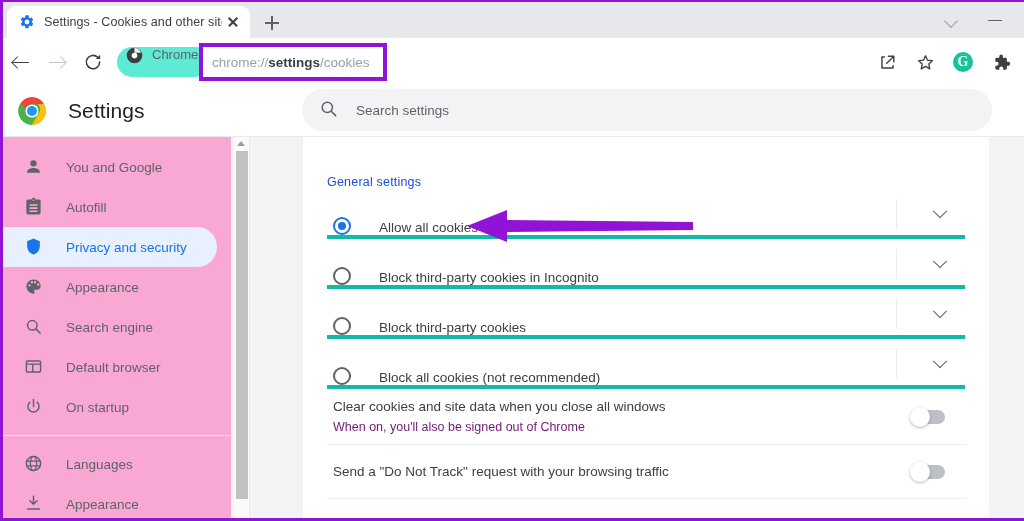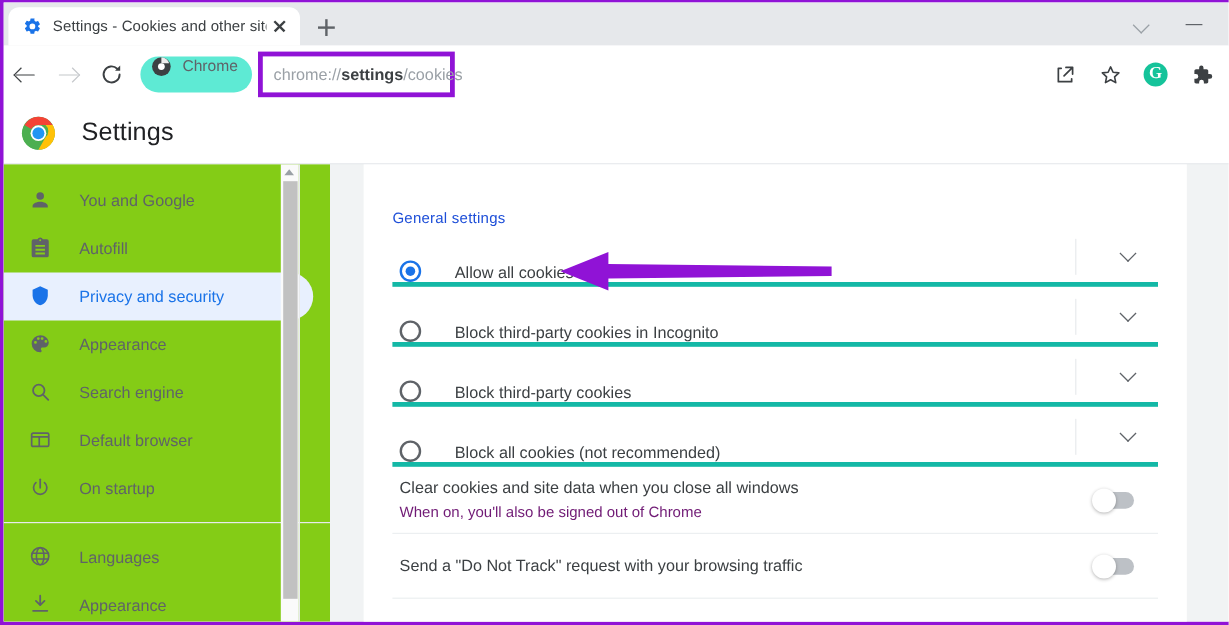--- a/index.html
+++ b/index.html
@@ -79,21 +79,21 @@
     transform: rotate(45deg);
   }
   .nav-reload svg { position: absolute; left: 8px; top: 8px; }
   .chrome-chip {
     height: 30px; margin-left: 6px; padding: 0 12px 0 9px; border-radius: 15px;
     background: #5eead4; display: flex; align-items: flex-start; flex: none;
   }
   .chip-icon { width: 17px; height: 17px; margin-right: 9px; flex: none; }
   .chip-label { font-size: 13px; color: #5f6368; }
   .urlbox {
-    position: absolute; left: 212px; top: 41px; width: 164px; height: 38px;
+    position: absolute; left: 196px; top: 41px; width: 188px; height: 38px;
     border: 4px solid #9013d6; background: #ffffff;
     display: flex; align-items: center; padding-left: 9px;
   }
   .url-text { font-size: 13.5px; color: #9aa0a6; white-space: nowrap; }
   .url-text b { color: #3c4043; font-weight: 700; }
   .toolbar-right {
     position: absolute; right: 4px; top: 36px; height: 48px;
     display: flex; align-items: center;
   }
   .tbicon { width: 34px; height: 34px; position: relative; margin: 0 2px; }
@@ -119,22 +119,22 @@
   }
   .search-icon { margin-left: 17px; flex: none; }
   .search-ph { font-size: 13.5px; color: #5f6368; margin-left: 18px; }
 
   
   .page-body {
     position: absolute; left: 0; top: 134px; width: 1021px; height: 384px;
     background: #f1f3f4; border-top: 1px solid #e8eaed;
   }
   .sidebar {
-    position: absolute; left: 0; top: 0; width: 272px; height: 384px;
-    background: #84cc16; padding-top: 10px;
+    position: absolute; left: 0; top: 0; width: 228px; height: 384px;
+    background: #f9a8d4; padding-top: 10px;
   }
   .nav-item {
     height: 40px; display: flex; align-items: center;
     border-radius: 0 20px 20px 0; margin-right: 14px; padding-left: 21px;
   }
   .nav-item.active { background: #e8f0fe; }
   .nav-ico { width: 20px; height: 20px; flex: none; position: relative; }
   .nav-label { font-size: 13.5px; color: #5f6368; margin-left: 22px; white-space: nowrap; }
   .nav-item.active .nav-label { color: #1a73e8; }
   .nav-sep { height: 1px; background: #e8eaed; margin: 8px 0 8px 0; }
@@ -291,20 +291,29 @@
         <path d="M24 2a22 22 0 0 1 19.1 11H24a11 11 0 0 0-9.5 5.5L5.4 13A22 22 0 0 1 24 2z" fill="#f44336"></path>
         <path d="M43.1 13A22 22 0 0 1 24 46l9.5-16.5A11 11 0 0 0 33.5 13z" fill="#ffc107"></path>
         <path d="M5.4 13L14.5 29A11 11 0 0 0 24 35l-.2 11A22 22 0 0 1 5.4 13z" fill="#4caf50"></path>
         <circle cx="24" cy="24" r="10.5" fill="#ffffff"></circle>
         <circle cx="24" cy="24" r="8" fill="#2196f3"></circle>
       </svg>
     </span>
     <span class="settings-title">Settings</span>
   </div>
 
+  <div class="searchbar">
+    <span class="search-icon">
+      <svg width="19" height="19" viewBox="0 0 24 24">
+        <circle cx="10.5" cy="10.5" r="6.5" fill="none" stroke="#5f6368" stroke-width="1.9"></circle>
+        <path d="M15.5 15.5L21 21" stroke="#5f6368" stroke-width="1.9" stroke-linecap="round"></path>
+      </svg>
+    </span>
+    <span class="search-ph">Search settings</span>
+  </div>
 
   <div class="page-body">
 
     <div class="sidebar">
 
       <div class="nav-item">
         <span class="nav-ico">
           <svg width="19" height="19" viewBox="0 0 24 24">
               <path fill="#5f6368" d="M12 12a4 4 0 1 0 0-8 4 4 0 0 0 0 8zm0 2c-3.3 0-8 1.7-8 4.3V20h16v-1.7c0-2.6-4.7-4.3-8-4.3z"></path>
             </svg>

